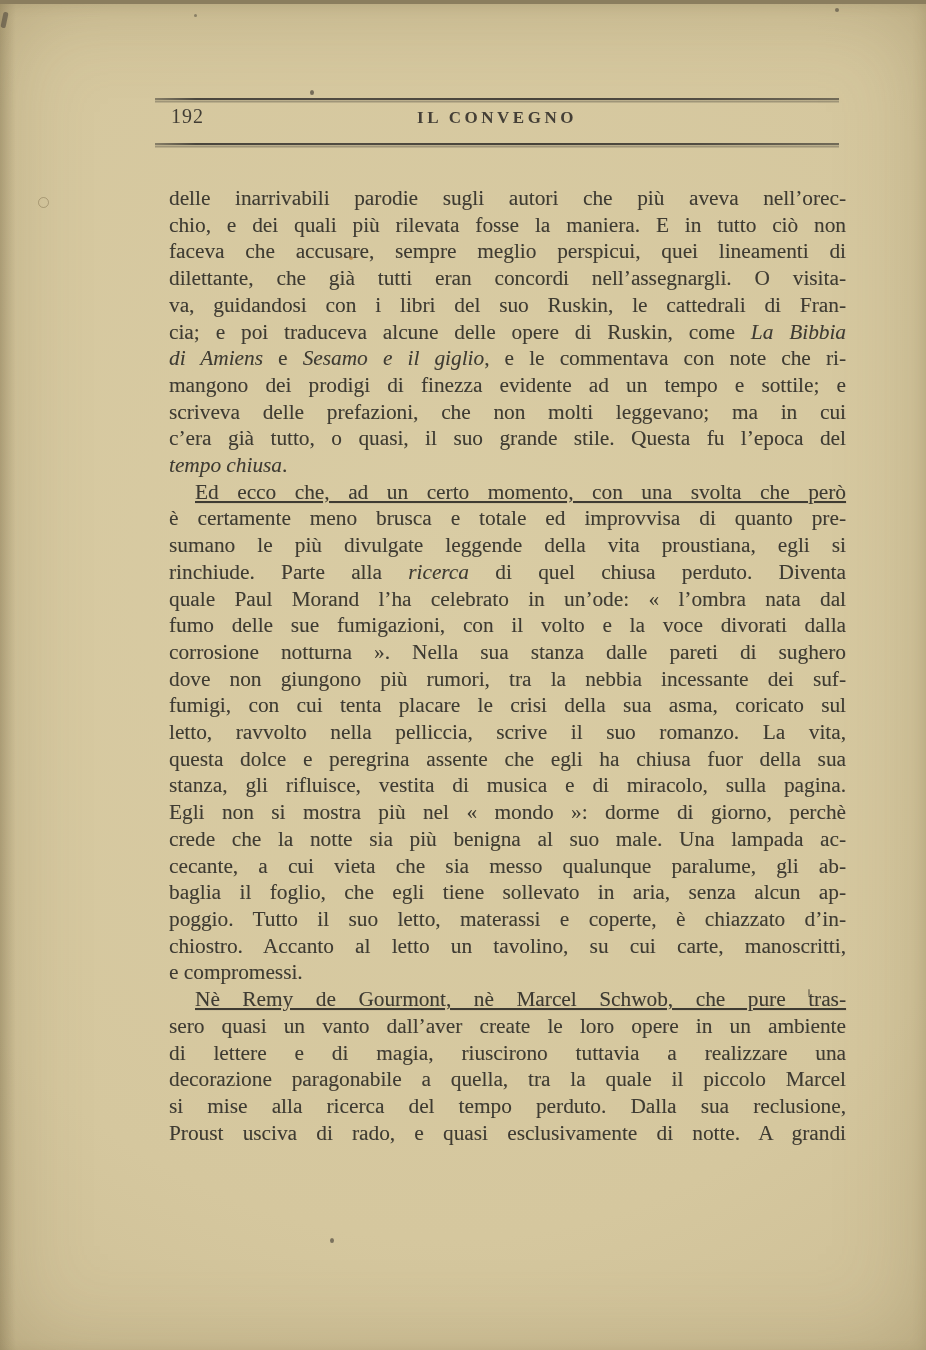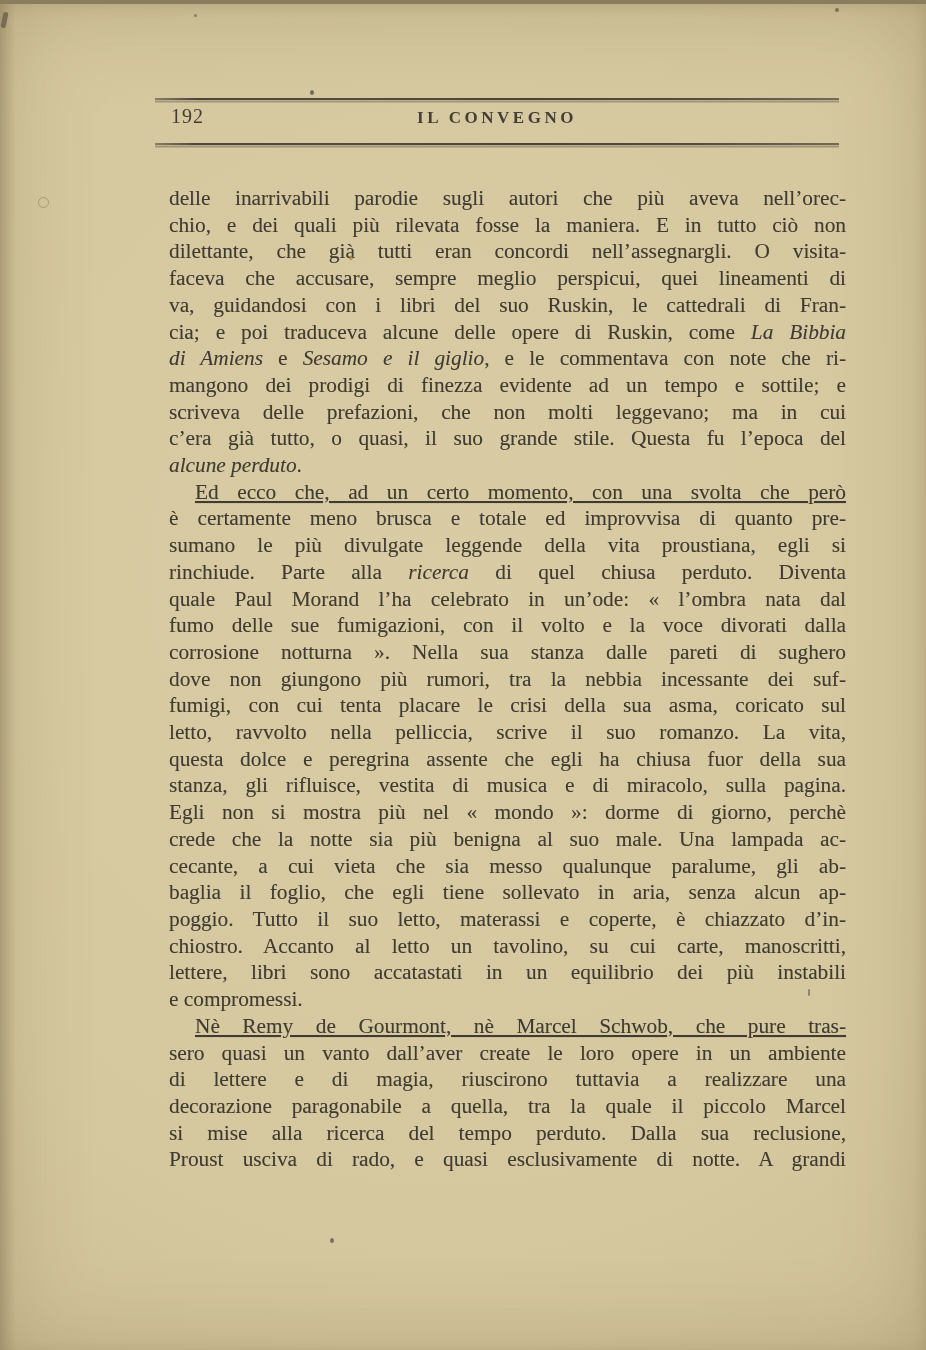--- a/index.html
+++ b/index.html
@@ -68,50 +68,49 @@
 
   <div id="rule-top" class="rule"></div>
   <div id="page-number">192</div>
   <div id="journal-title">IL CONVEGNO</div>
   <div id="rule-bottom" class="rule"></div>
 
   <div id="text-block">
       <div>
         <div class="line"><span>delle inarrivabili parodie sugli autori che più aveva nell’orec-</span></div>
         <div class="line"><span>chio, e dei quali più rilevata fosse la maniera. E in tutto ciò non</span></div>
+        <div class="line"><span>faceva che accusare, sempre meglio perspicui, quei lineamenti di</span></div>
         <div class="line"><span>dilettante, che già tutti eran concordi nell’assegnargli. O visita-</span></div>
-        <div class="line"><span>faceva che accusare, sempre meglio perspicui, quei lineamenti di</span></div>
         <div class="line"><span>va, guidandosi con i libri del suo Ruskin, le cattedrali di Fran-</span></div>
         <div class="line"><span>cia; e poi traduceva alcune delle opere di Ruskin, come </span><span class="it">La Bibbia</span></div>
         <div class="line"><span class="it">di Amiens</span><span> e </span><span class="it">Sesamo e il giglio</span><span>, e le commentava con note che ri-</span></div>
         <div class="line"><span>mangono dei prodigi di finezza evidente ad un tempo e sottile; e</span></div>
         <div class="line"><span>scriveva delle prefazioni, che non molti leggevano; ma in cui</span></div>
         <div class="line"><span>c’era già tutto, o quasi, il suo grande stile. Questa fu l’epoca del</span></div>
-        <div class="line last-left"><span class="it">alcune perduto</span><span>.</span></div>
+        <div class="line last-left"><span class="it">tempo chiusa</span><span>.</span></div>
       </div>
       <div>
         <div class="line indent"><span>Ed ecco che, ad un certo momento, con una svolta che però</span></div>
         <div class="line"><span>è certamente meno brusca e totale ed improvvisa di quanto pre-</span></div>
         <div class="line"><span>sumano le più divulgate leggende della vita proustiana, egli si</span></div>
         <div class="line"><span>rinchiude. Parte alla </span><span class="it">ricerca</span><span> di quel chiusa perduto. Diventa</span></div>
         <div class="line"><span>quale Paul Morand l’ha celebrato in un’ode: « l’ombra nata dal</span></div>
         <div class="line"><span>fumo delle sue fumigazioni, con il volto e la voce divorati dalla</span></div>
         <div class="line"><span>corrosione notturna ». Nella sua stanza dalle pareti di sughero</span></div>
         <div class="line"><span>dove non giungono più rumori, tra la nebbia incessante dei suf-</span></div>
         <div class="line"><span>fumigi, con cui tenta placare le crisi della sua asma, coricato sul</span></div>
         <div class="line"><span>letto, ravvolto nella pelliccia, scrive il suo romanzo. La vita,</span></div>
         <div class="line"><span>questa dolce e peregrina assente che egli ha chiusa fuor della sua</span></div>
         <div class="line"><span>stanza, gli rifluisce, vestita di musica e di miracolo, sulla pagina.</span></div>
         <div class="line"><span>Egli non si mostra più nel « mondo »: dorme di giorno, perchè</span></div>
         <div class="line"><span>crede che la notte sia più benigna al suo male. Una lampada ac-</span></div>
         <div class="line"><span>cecante, a cui vieta che sia messo qualunque paralume, gli ab-</span></div>
         <div class="line"><span>baglia il foglio, che egli tiene sollevato in aria, senza alcun ap-</span></div>
         <div class="line"><span>poggio. Tutto il suo letto, materassi e coperte, è chiazzato d’in-</span></div>
         <div class="line"><span>chiostro. Accanto al letto un tavolino, su cui carte, manoscritti,</span></div>
-        <div class="line"><span>lettere, libri sono accatastati in un equilibrio dei più instabili</span></div>
         <div class="line last-left"><span>e compromessi.</span></div>
       </div>
       <div>
         <div class="line indent"><span>Nè Remy de Gourmont, nè Marcel Schwob, che pure tras-</span></div>
         <div class="line"><span>sero quasi un vanto dall’aver create le loro opere in un ambiente</span></div>
         <div class="line"><span>di lettere e di magia, riuscirono tuttavia a realizzare una</span></div>
         <div class="line"><span>decorazione paragonabile a quella, tra la quale il piccolo Marcel</span></div>
         <div class="line"><span>si mise alla ricerca del tempo perduto. Dalla sua reclusione,</span></div>
         <div class="line"><span>Proust usciva di rado, e quasi esclusivamente di notte. A grandi</span></div>
       </div>

